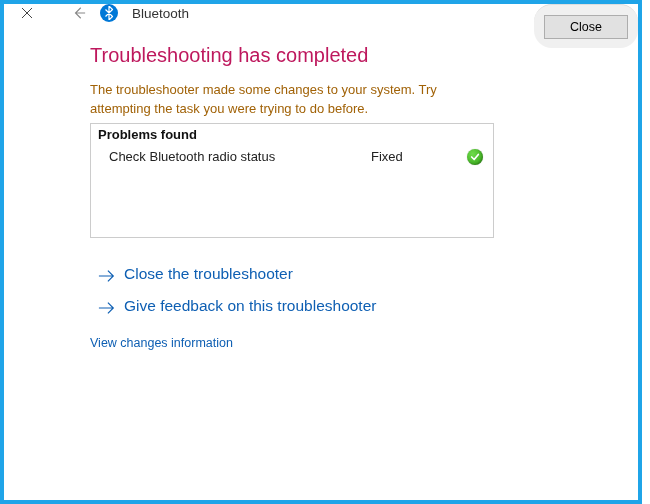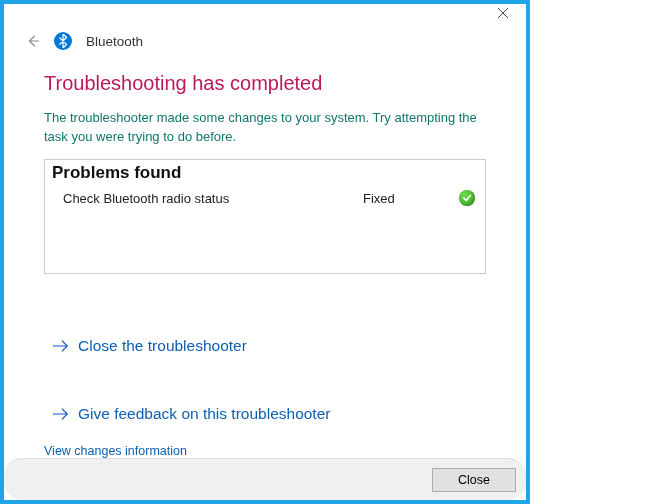--- a/index.html
+++ b/index.html
@@ -8,26 +8,26 @@
       padding: 0;
     }
     body {
       font-family: 'Segoe UI', Tahoma, sans-serif;
       background: #fff;
       width: 650px;
       height: 504px;
       overflow: hidden;
     }
     .window {
-      width: 530px;
+      width: 642px;
       height: 504px;
       border: 4px solid #1fa4e8;
       background: #fff;
       display: flex;
-      flex-direction: column;
+      flex-direction: row;
     }
     .titlebar {
       height: 30px;
       display: flex;
       justify-content: flex-end;
       align-items: flex-start;
     }
     .close-x {
       width: 46px;
       height: 26px;
@@ -85,32 +85,32 @@
       font-weight: 400;
     }
     .heading {
       color: #be185d;
       font-size: 20px;
       font-weight: 400;
       margin-bottom: 14px;
     }
     .description {
       font-size: 13px;
-      color: #0f766e;
+      color: #a16207;
       line-height: 1.45;
-      margin-bottom: 12px;
+      margin-bottom: 4px;
     }
     .problems-box {
       border: 1px solid #ccc;
       height: 115px;
       margin-bottom: 20px;
     }
     .problems-header {
       font-weight: 700;
-      font-size: 17px;
+      font-size: 13px;
       padding: 3px 7px;
       color: #111;
     }
     .problem-row {
       display: flex;
       align-items: center;
       padding: 4px 10px;
       font-size: 13px;
       color: #222;
     }
@@ -135,28 +135,27 @@
       align-items: center;
       justify-content: center;
       box-shadow: inset -1px -1px 2px rgba(0,0,0,0.25), 0 0 1px rgba(0,0,0,0.3);
     }
     .checkmark svg {
       width: 10px;
       height: 10px;
     }
     .action-link {
       display: flex;
-      align-items: center;
+      align-items: flex-end;
       gap: 8px;
       color: #0e5fb3;
       font-size: 15.5px;
       cursor: pointer;
       padding: 7px 0 7px 8px;
       font-weight: 400;
-      margin-top: 36px;
     }
     .action-link svg {
       width: 18px;
       height: 14px;
       stroke: #0e5fb3;
     }
     .detail-link {
       color: #0e5fb3;
       font-size: 12.5px;
       cursor: pointer;

